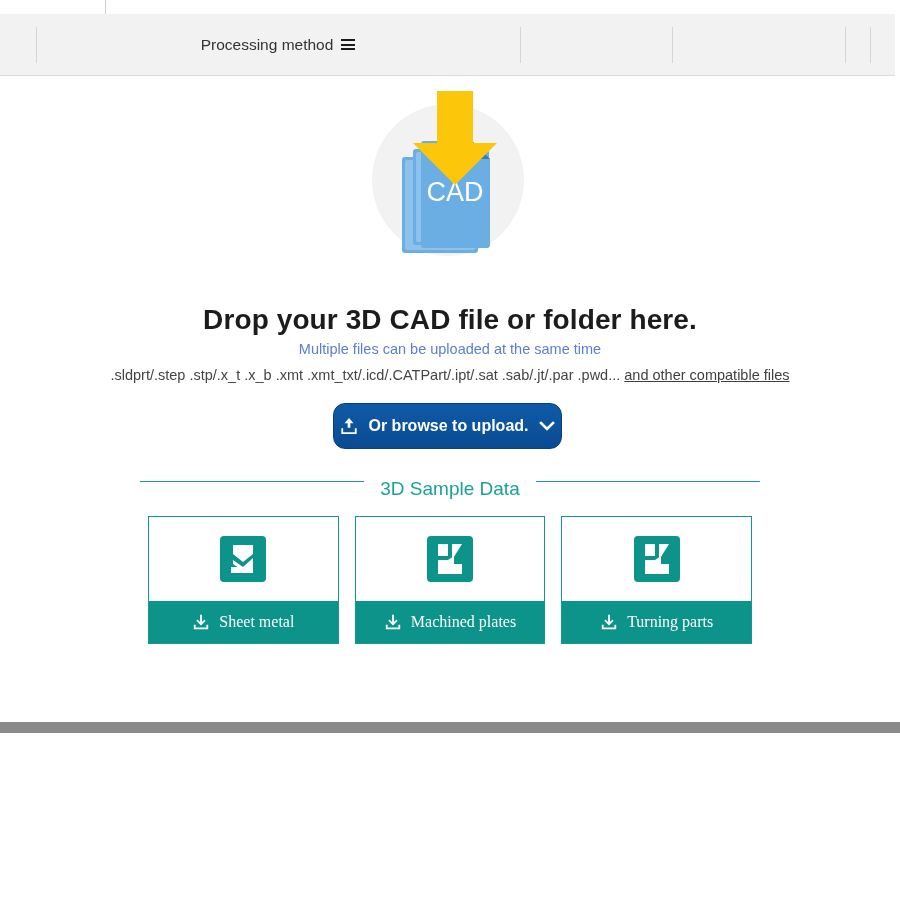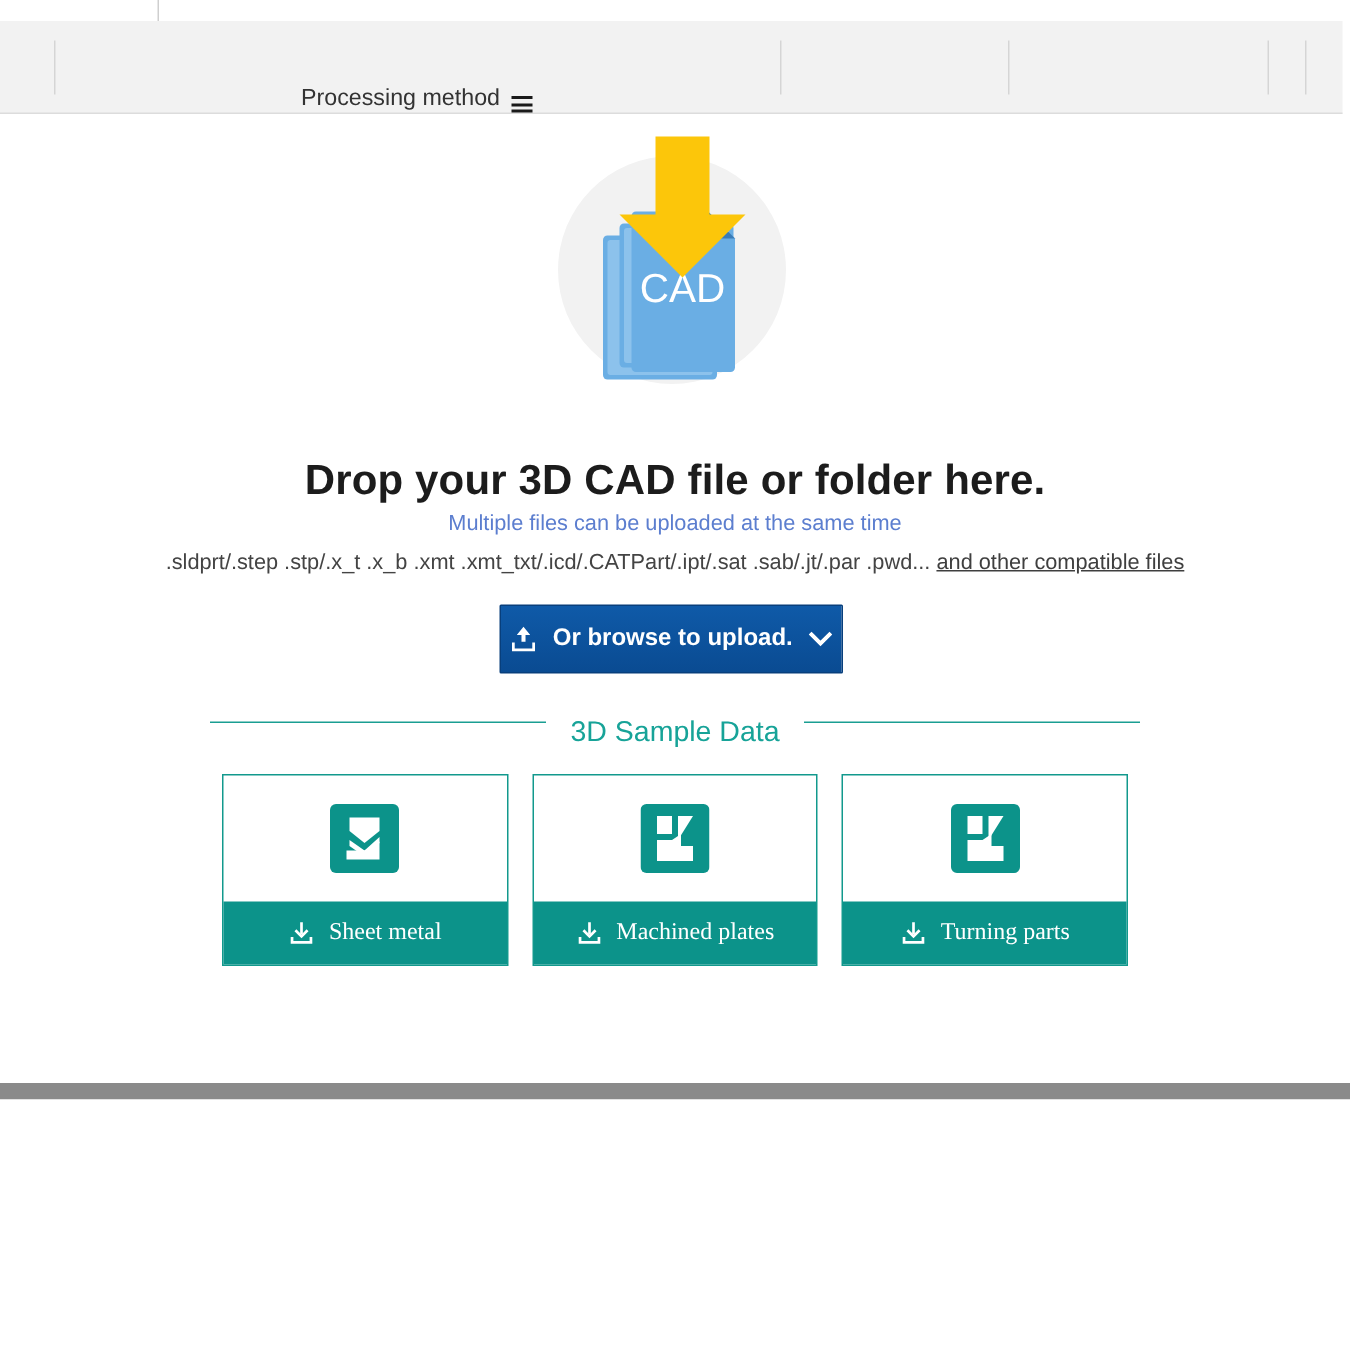--- a/index.html
+++ b/index.html
@@ -47,21 +47,21 @@
     top: 13px;
     width: 1px;
     height: 36px;
     background: #d5d5d5;
   }
   .nav-item {
     position: absolute;
     top: 0;
     height: 61px;
     display: flex;
-    align-items: flex-end;
+    align-items: center;
     justify-content: center;
     gap: 8px;
     color: #333333;
     font-size: 15.5px;
     white-space: nowrap;
     cursor: pointer;
   }
   .nav-label { color: #333; }
   .hamburger-icon {
     display: inline-flex;
@@ -142,21 +142,21 @@
   .browse-btn {
     position: absolute;
     left: 333px;
     top: 327px;
     width: 229px;
     height: 46px;
     background: #0b4d94;
     background: linear-gradient(180deg,#0f5aa8 0%, #0a4b92 100%);
     border: 1px solid #09declare;
     border: 1px solid #083f7c;
-    border-radius: 1px;
+    border-radius: 12px;
     display: flex;
     align-items: center;
     justify-content: center;
     gap: 10px;
     color: #ffffff;
     font-size: 16px;
     font-weight: bold;
     cursor: pointer;
     box-sizing: border-box;
   }

